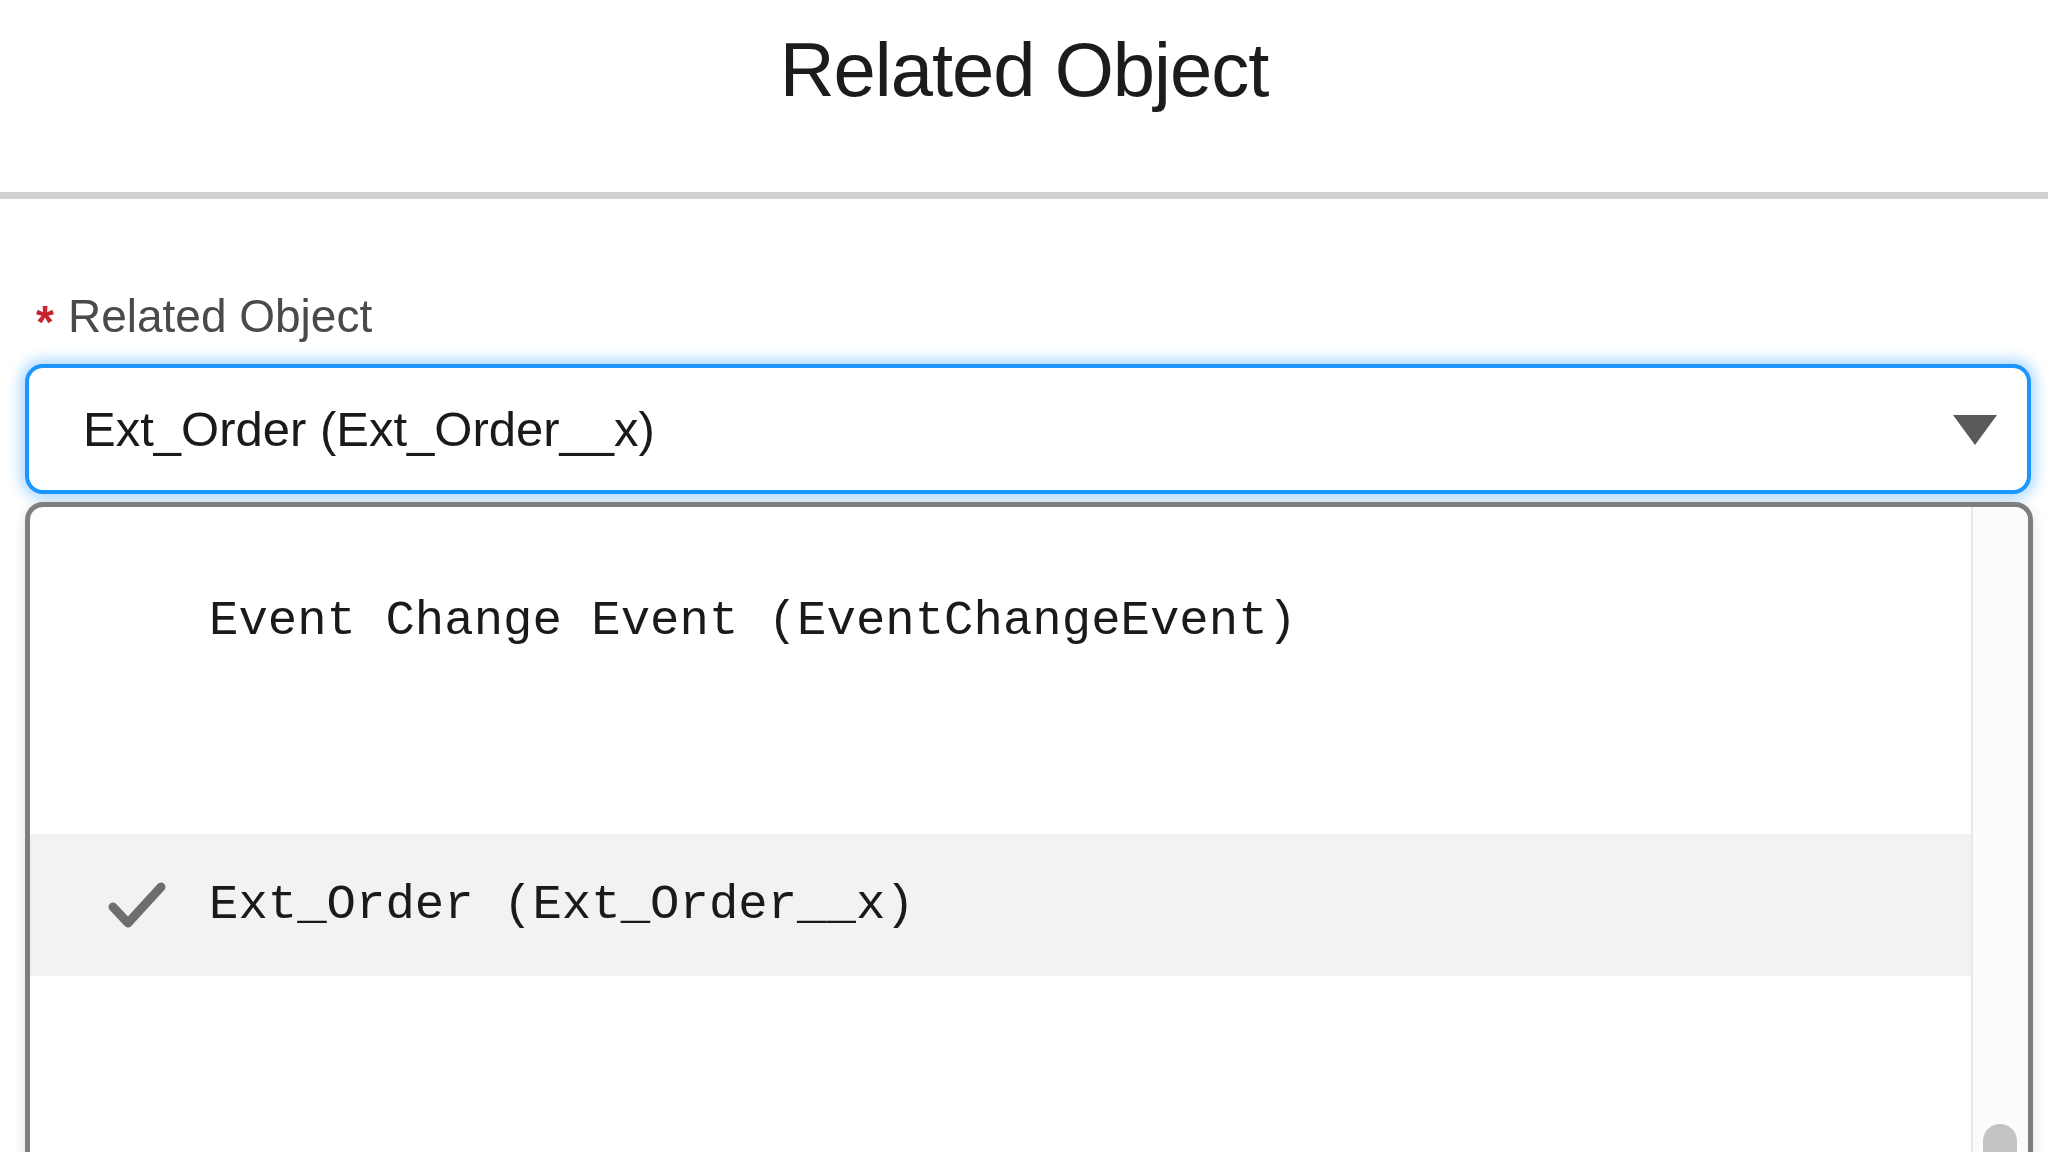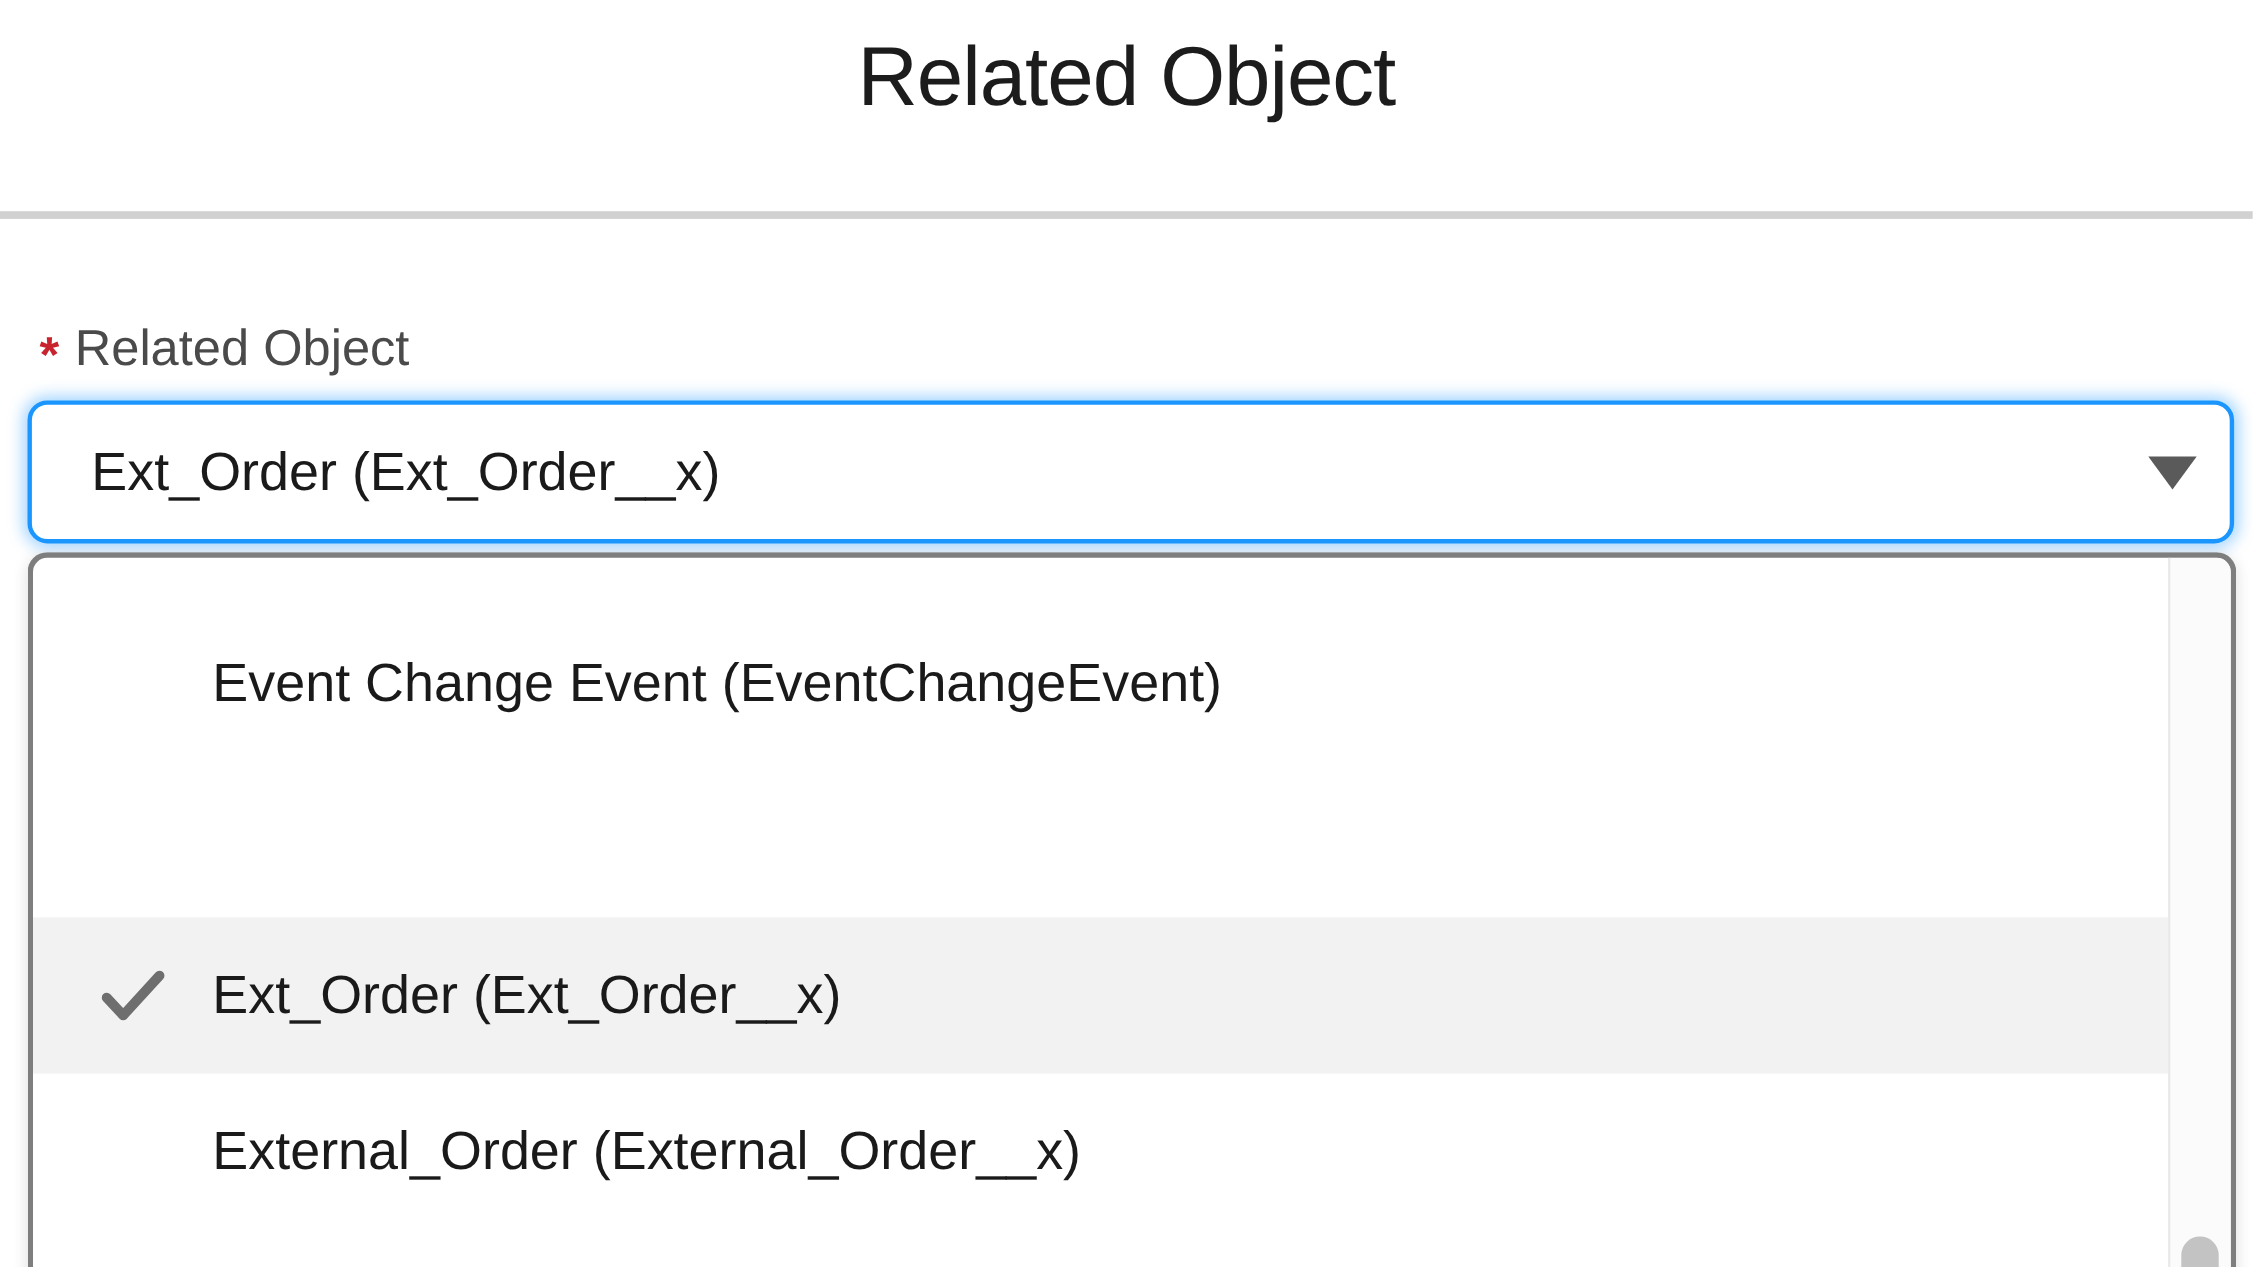--- a/index.html
+++ b/index.html
@@ -110,22 +110,23 @@
     overflow: hidden;
   }
   .options {
     flex: 1 1 auto;
     padding-top: 43px;
   }
   .option {
     height: 142px;
     display: flex;
     align-items: center;
-    padding-left: 32px;
+    padding-left: 48px;
     cursor: pointer;
+    font-family: Liberation Mono, monospace;
   }
   .option.selected { background: var(--selected_row_bg); }
   .check-slot {
     width: 131px;
     display: flex;
     align-items: center;
     justify-content: flex-start;
     padding-left: 30px;
     flex: 0 0 auto;
   }
@@ -201,21 +202,20 @@
           </span>
           <span class="option-label">Ext_Order (Ext_Order__x)</span>
         </div>
 
         <div class="option" role="option">
           <span class="check-slot">
             <svg class="check-icon" width="58" height="47" viewBox="0 0 58 47" fill="none">
               <path d="M5 25 L20 41 L53 5" stroke="#6e6e6e" stroke-width="9" stroke-linecap="round" stroke-linejoin="round" fill="none"></path>
             </svg>
           </span>
-          <span class="option-label">External_Order (External_Order__x)</span>
         </div>
       </div>
     <div class="scroll-track">
       <div class="scroll-thumb"></div>
     </div>
   </div>
 
 </div>
 
 </body></html>

